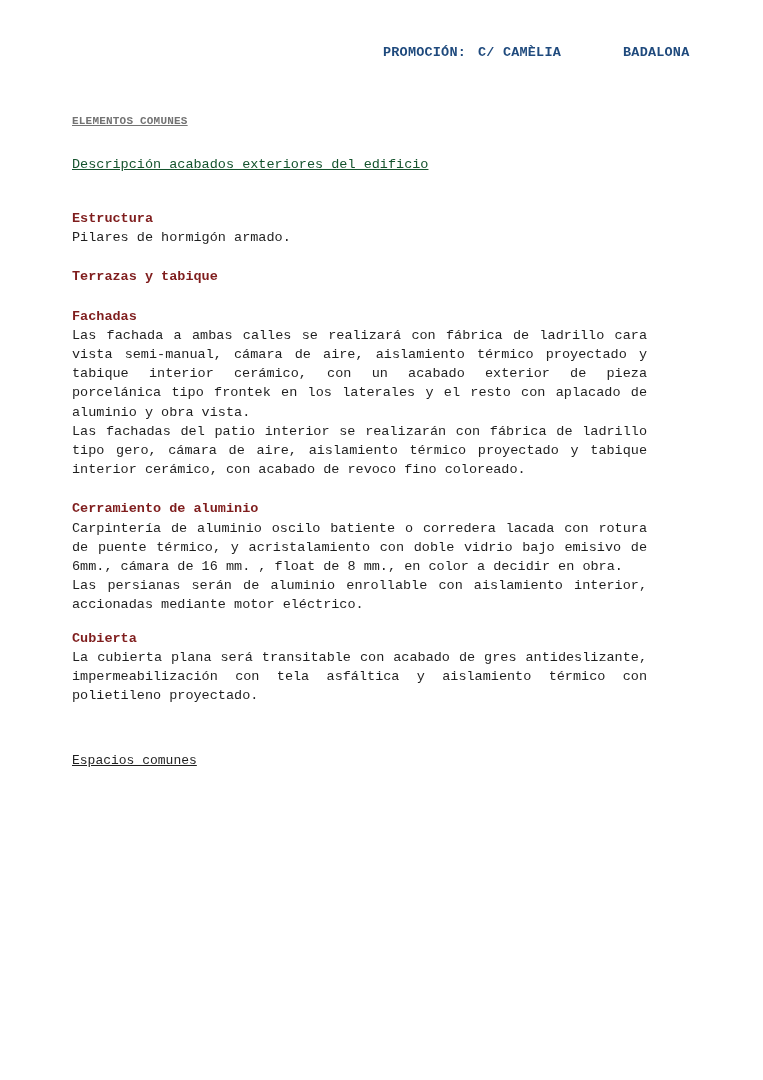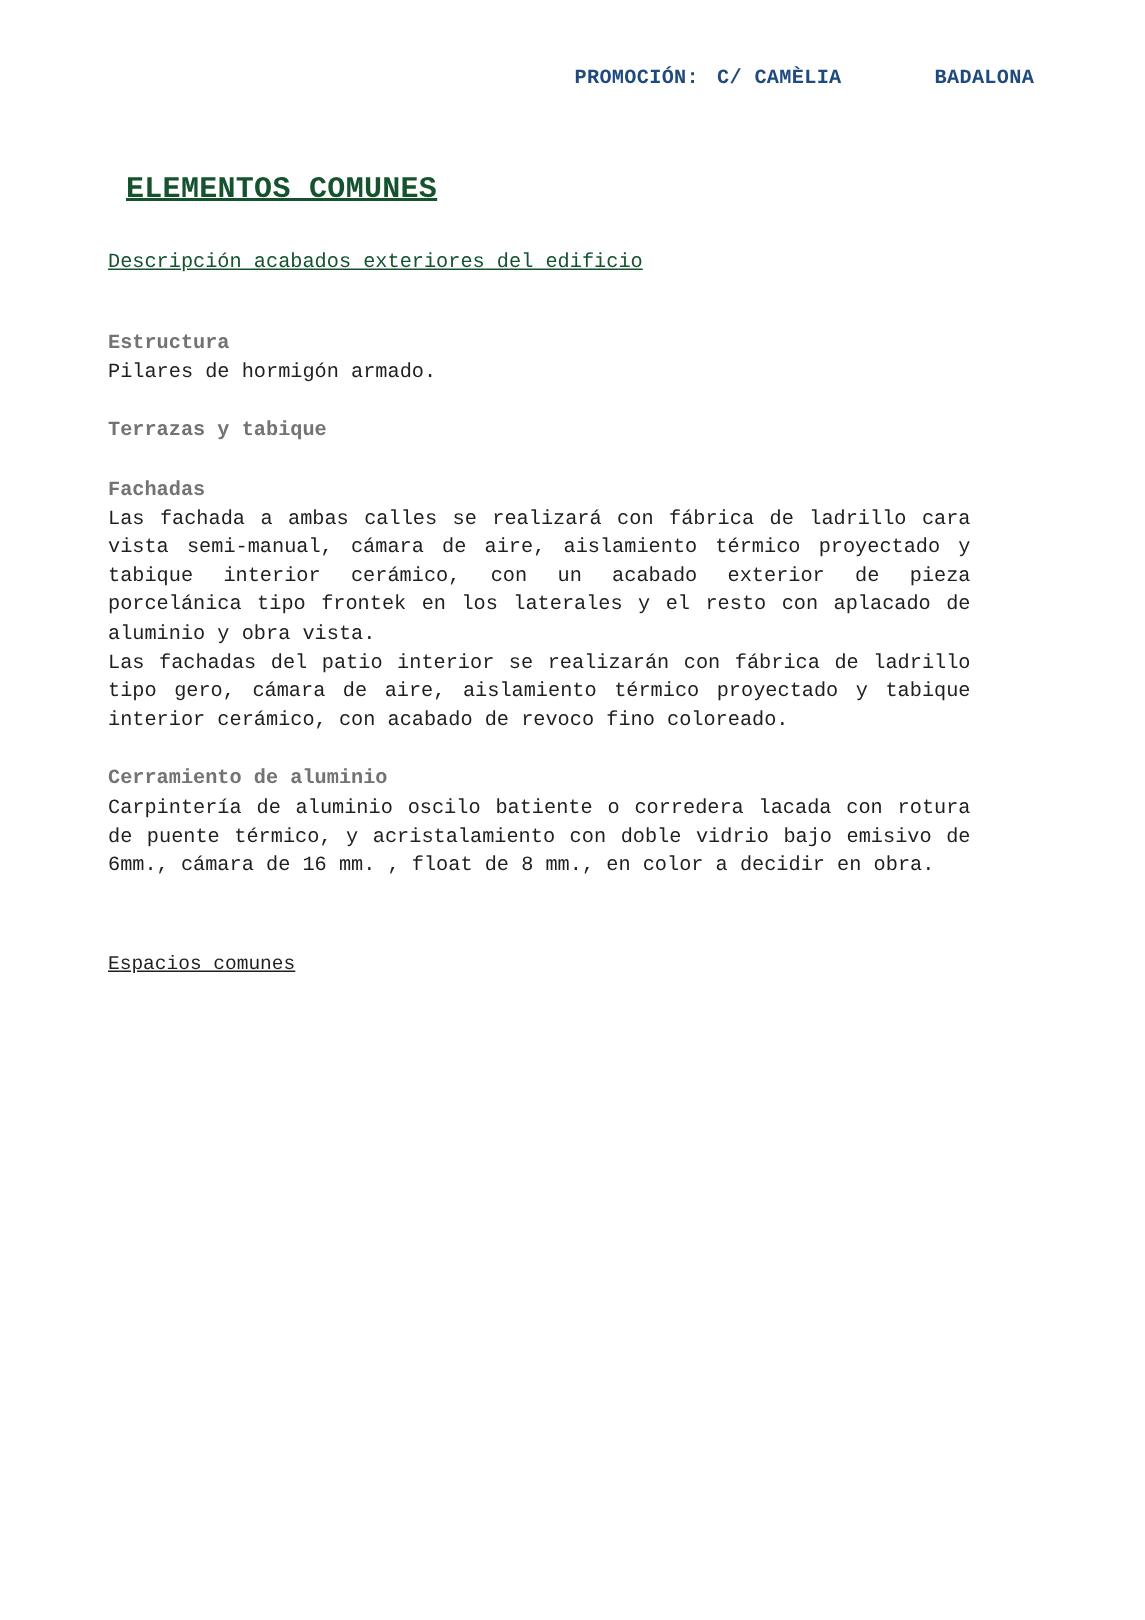--- a/index.html
+++ b/index.html
@@ -24,43 +24,43 @@
     font-size: 13.5px;
     font-weight: bold;
     color: #1f4a7d;
     white-space: nowrap;
     letter-spacing: 0.2px;
   }
   .promo-header .street { margin-left: 12px; }
   .promo-header .city   { margin-left: 62px; }
 
   .doc-title {
-    margin: 55px 0 0 12px;
-    font-size: 20px;
+    margin: 55px 0 0 0;
+    font-size: 11px;
     font-weight: bold;
-    color: #14532d;
+    color: #737373;
     text-decoration: underline;
     letter-spacing: 0.2px;
   }
   .doc-subtitle {
     margin: 30px 0 0 0;
     font-size: 13.5px;
     font-weight: normal;
     color: #14532d;
     text-decoration: underline;
   }
   .section { margin-top: 20px; }
   .section.first { margin-top: 37px; }
   .section.cubierta { margin-top: 14px; }
   .section h3 {
     margin: 0;
     font-size: 13.5px;
     font-weight: bold;
     line-height: 19.2px;
-    color: #737373;
+    color: #7f1d1d;
   }
   .section p {
     margin: 0;
     font-size: 13.5px;
     line-height: 19.2px;
     text-align: justify;
   }
   .section p.narrow {
     max-width: 388px;
   }
@@ -101,19 +101,24 @@
 
   <div class="section">
     <h3>Fachadas</h3>
     <p>Las fachada a ambas calles se realizará con fábrica de ladrillo cara vista semi-manual, cámara de aire, aislamiento térmico proyectado y tabique interior cerámico, con un acabado exterior de pieza porcelánica tipo frontek en los laterales y el resto con aplacado de aluminio y obra vista.</p>
     <p>Las fachadas del patio interior se realizarán con fábrica de ladrillo tipo gero, cámara de aire, aislamiento térmico proyectado y tabique interior cerámico, con acabado de revoco fino coloreado.</p>
   </div>
 
   <div class="section">
     <h3>Cerramiento de aluminio</h3>
     <p>Carpintería de aluminio oscilo batiente o corredera lacada con rotura de puente térmico, y acristalamiento con doble vidrio bajo emisivo de 6mm., cámara de 16 mm. , float de 8 mm., en color a decidir en obra.</p>
+    <p>Las persianas serán de aluminio enrollable con aislamiento interior, accionadas mediante motor eléctrico.</p>
   </div>
 
+  <div class="section cubierta">
+    <h3>Cubierta</h3>
+    <p>La cubierta plana será transitable con acabado de gres antideslizante, impermeabilización con tela asfáltica y aislamiento térmico con polietileno  proyectado.</p>
+  </div>
 
   <h2 class="spaces-subtitle">Espacios comunes</h2>
 
 
 </div>
 
 </body></html>

